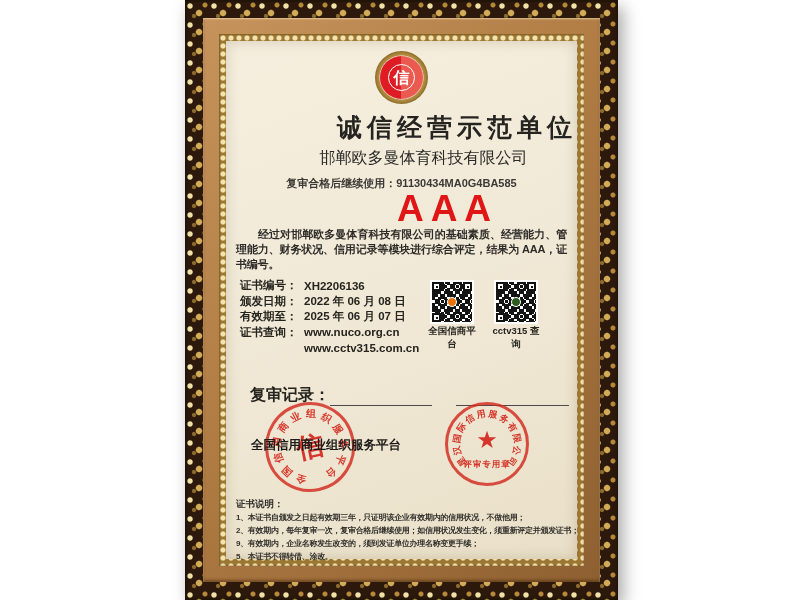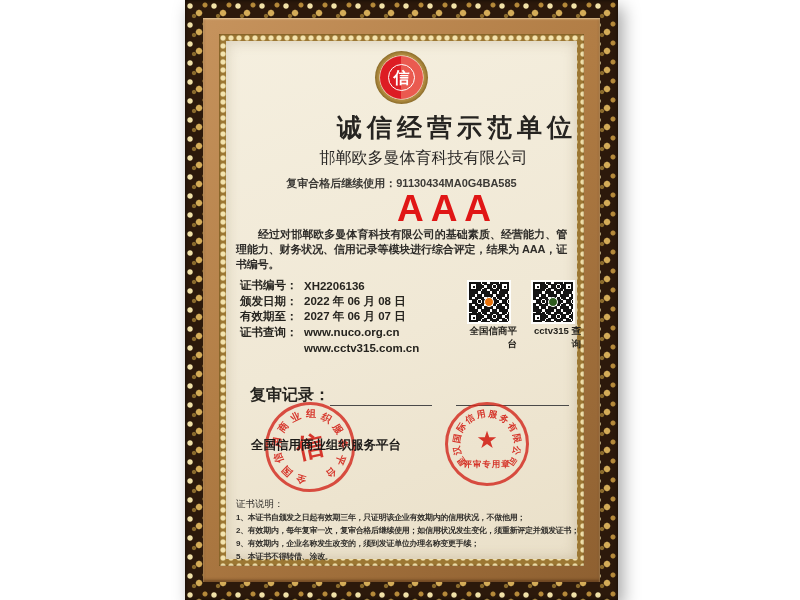--- a/index.html
+++ b/index.html
@@ -62,21 +62,21 @@
     font-size:11px; line-height:15px; font-weight:600; color:#2e2c29;
     text-indent:2em; text-align:justify; letter-spacing:-.2px; }
 
   
   .fields { position:absolute; top:237px; left:14px; }
   .field-row { display:flex; height:15.5px; align-items:center; }
   .field-label { width:64px; font-size:11.5px; font-weight:700; color:#26241f; }
   .field-value { font-size:11.5px; font-weight:700; color:#26241f; }
 
   
-  .qr-block { position:absolute; top:241px; width:56px; text-align:right;margin-left:37px; }
+  .qr-block { position:absolute; top:241px; width:56px; text-align:center; }
   .qr-block.q1 { left:198px; } .qr-block.q2 { left:262px; }
   .qr { position:relative; width:40px; height:40px; margin:0 auto;
     background:
       repeating-conic-gradient(#141414 0% 25%, rgba(0,0,0,0) 25% 50%) 0 0/6px 6px,
       repeating-conic-gradient(#141414 0% 25%, rgba(0,0,0,0) 25% 50%) 3px 2px/10px 10px,
       #ffffff; outline:2px solid #fdfdfb; }
   .qr-eye { position:absolute; width:9px; height:9px; border:2px solid #111; background:#fff; }
   .qr-eye::after { content:""; position:absolute; left:1.5px; top:1.5px; width:2px; height:2px; background:#111; }
   .qr-eye.tl { left:0; top:0; } .qr-eye.tr { right:0; top:0; } .qr-eye.bl { left:0; bottom:0; }
   .qr-logo { position:absolute; left:50%; top:50%; width:10px; height:10px; margin:-5px 0 0 -5px;
@@ -104,21 +104,21 @@
   .seal.s1 .seal-center { font-size:27px; }
   .seal.s2 .seal-center { font-size:24px; padding-bottom:8px; }
   .seal-bottom { position:absolute; left:0; bottom:12px; width:100%; text-align:center;
     color:#d4281e; font-size:8.5px; font-weight:700; letter-spacing:1px; }
   .org-name { position:absolute; top:396px; width:170px; text-align:right;
     font-size:12.5px; font-weight:700; color:#1c1a18; z-index:5;font-family:Liberation Serif, serif; }
   .org-name.o1 { left:5px; } .org-name.o2 { left:174px; }
 
   
   .notes-title { position:absolute; top:457px; left:10px;
-    font-size:9.5px; font-weight:400; color:#2b2926; }
+    font-size:9.5px; font-weight:700; color:#2b2926; }
   .notes { position:absolute; top:470px; left:10px; width:338px; list-style:none; }
   .notes li { font-size:8px; line-height:13px; font-weight:600; color:#33312d;
     letter-spacing:-.3px; white-space:nowrap; }
 </style>
 </head>
 <body>
 
 <div class="stage">
   <div class="frame">
     <div class="frame-brown">
@@ -141,21 +141,21 @@
             <div class="field-row">
               <span class="field-label">证书编号：</span>
               <span class="field-value">XH2206136</span>
             </div>
             <div class="field-row">
               <span class="field-label">颁发日期：</span>
               <span class="field-value">2022 年 06 月 08 日</span>
             </div>
             <div class="field-row">
               <span class="field-label">有效期至：</span>
-              <span class="field-value">2027 年 06 月 07 日</span>
+              <span class="field-value">2025 年 06 月 07 日</span>
             </div>
             <div class="field-row">
               <span class="field-label">证书查询：</span>
               <span class="field-value">www.nuco.org.cn</span>
             </div>
             <div class="field-row">
               <span class="field-label"></span>
               <span class="field-value">www.cctv315.com.cn</span>
             </div>
           </div>

